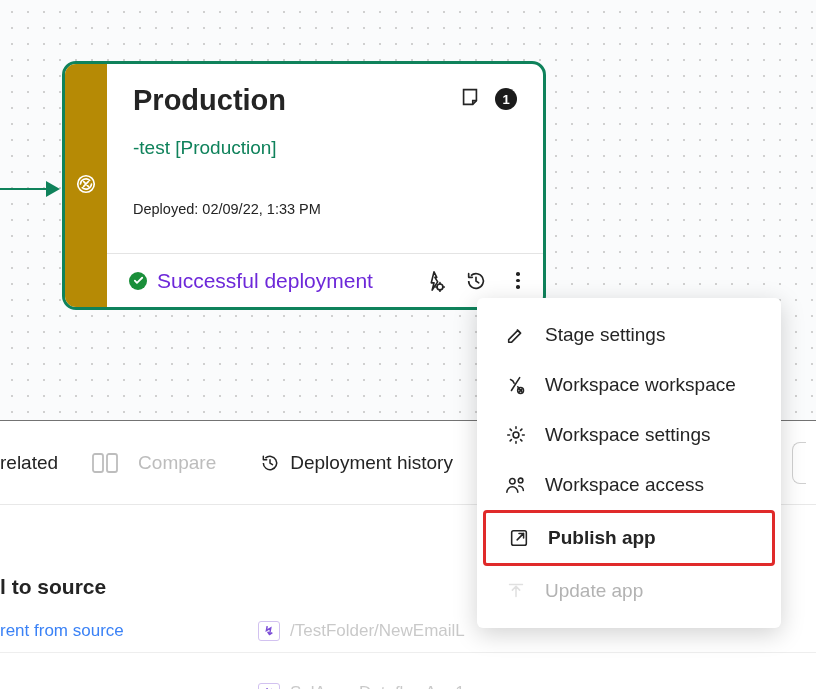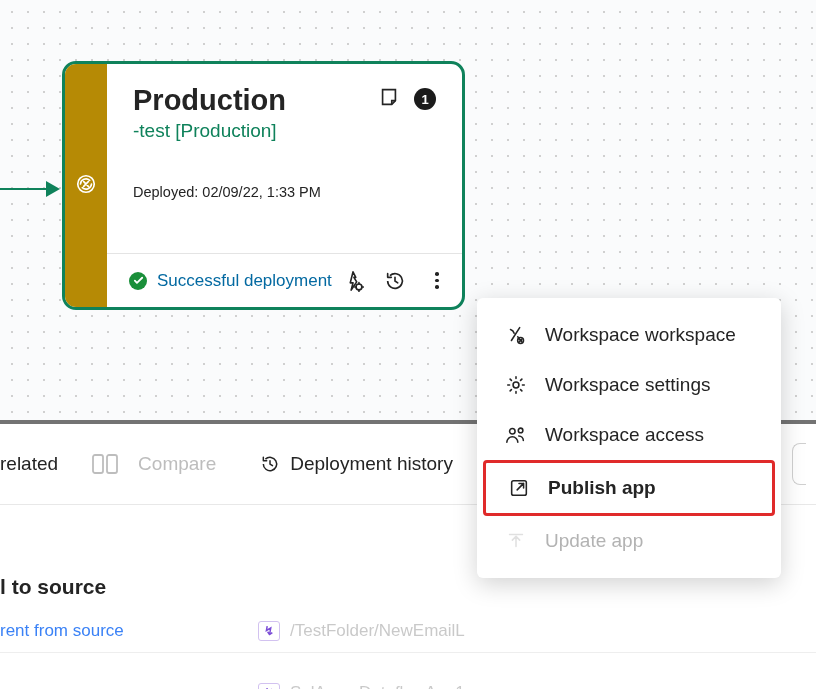--- a/index.html
+++ b/index.html
@@ -42,21 +42,21 @@
     border-left: 14px solid #0f825b;
     border-top: 8px solid transparent;
     border-bottom: 8px solid transparent;
   }
 
   
   .stage-card {
     position: absolute;
     left: 62px;
     top: 61px;
-    width: 403px;
+    width: 484px;
     height: 249px;
     border: 3px solid #0f825b;
     border-radius: 14px;
     background: #fff;
     display: flex;
     overflow: hidden;
   }
   .stage-left {
     width: 42px;
     background: #b68a05;
@@ -98,21 +98,21 @@
     border-radius: 50%;
     background: #1b1b1b;
     color: #fff;
     font-size: 13px;
     font-weight: 600;
     display: flex;
     align-items: center;
     justify-content: center;
   }
   .stage-subtitle {
-    margin-top: 3px;
+    margin-top: 20px;
     color: #0f825b;
     font-size: 19px;
   }
   .stage-deployed {
     margin-top: 42px;
     color: #242424;
     font-size: 14.5px;
   }
   .stage-footer {
     border-top: 1px solid #e4e4e4;
@@ -128,41 +128,41 @@
     gap: 10px;
     flex: 1;
   }
   .success-dot {
     width: 18px; height: 18px;
     border-radius: 50%;
     background: #1a8f3a;
     display: flex; align-items: center; justify-content: center;
   }
   .success-dot svg { width: 11px; height: 11px; }
-  .status-text { font-size: 17px; color: #0369a1; }
+  .status-text { font-size: 21px; color: #6d28d9; }
   .footer-actions {
     display: flex;
     align-items: center;
     gap: 20px;
   }
   .footer-actions .ficon { display:flex; align-items:center; justify-content:center; cursor:pointer; }
   .footer-actions svg { width: 22px; height: 22px; }
   .more-dots {
     display: flex; flex-direction: column; gap: 3px; align-items: center; justify-content: center;
     width: 22px; height: 22px; cursor: pointer;
   }
   .more-dots span { width: 3.5px; height: 3.5px; border-radius: 50%; background: #242424; }
 
   
   .toolbar {
     position: absolute;
     left: 0; right: 0;
     top: 420px;
     height: 85px;
-    border-top: 4px solid #737373;
+    border-top: 1px solid #737373;
     border-bottom: 1px solid #e8e8e8;
     background: #fff;
     display: flex;
     align-items: center;
     padding: 0 10px 0 0;
     font-size: 19px;
     color: #242424;
   }
   .tb-related-frag { color: #242424; }
   .tb-compare {
@@ -372,20 +372,26 @@
     <span class="src-cell">
       <span class="tiny-box">↯</span>
       <span class="faded">SqlAzureDataflowApp1</span>
     </span>
   </div>
 </div>
 
 <div class="menu" id="ctx-menu">
     <div class="menu-item">
       <svg viewBox="0 0 24 24" style="color: rgb(36, 36, 36);">
+        <use href="#pencil-icon"></use>
+      </svg>
+      <span>Stage settings</span>
+    </div>
+    <div class="menu-item">
+      <svg viewBox="0 0 24 24" style="color: rgb(36, 36, 36);">
         <use href="#unassign-icon"></use>
       </svg>
       <span>Workspace workspace</span>
     </div>
     <div class="menu-item">
       <svg viewBox="0 0 24 24" style="color: rgb(36, 36, 36);">
         <use href="#gear-icon"></use>
       </svg>
       <span>Workspace settings</span>
     </div>

